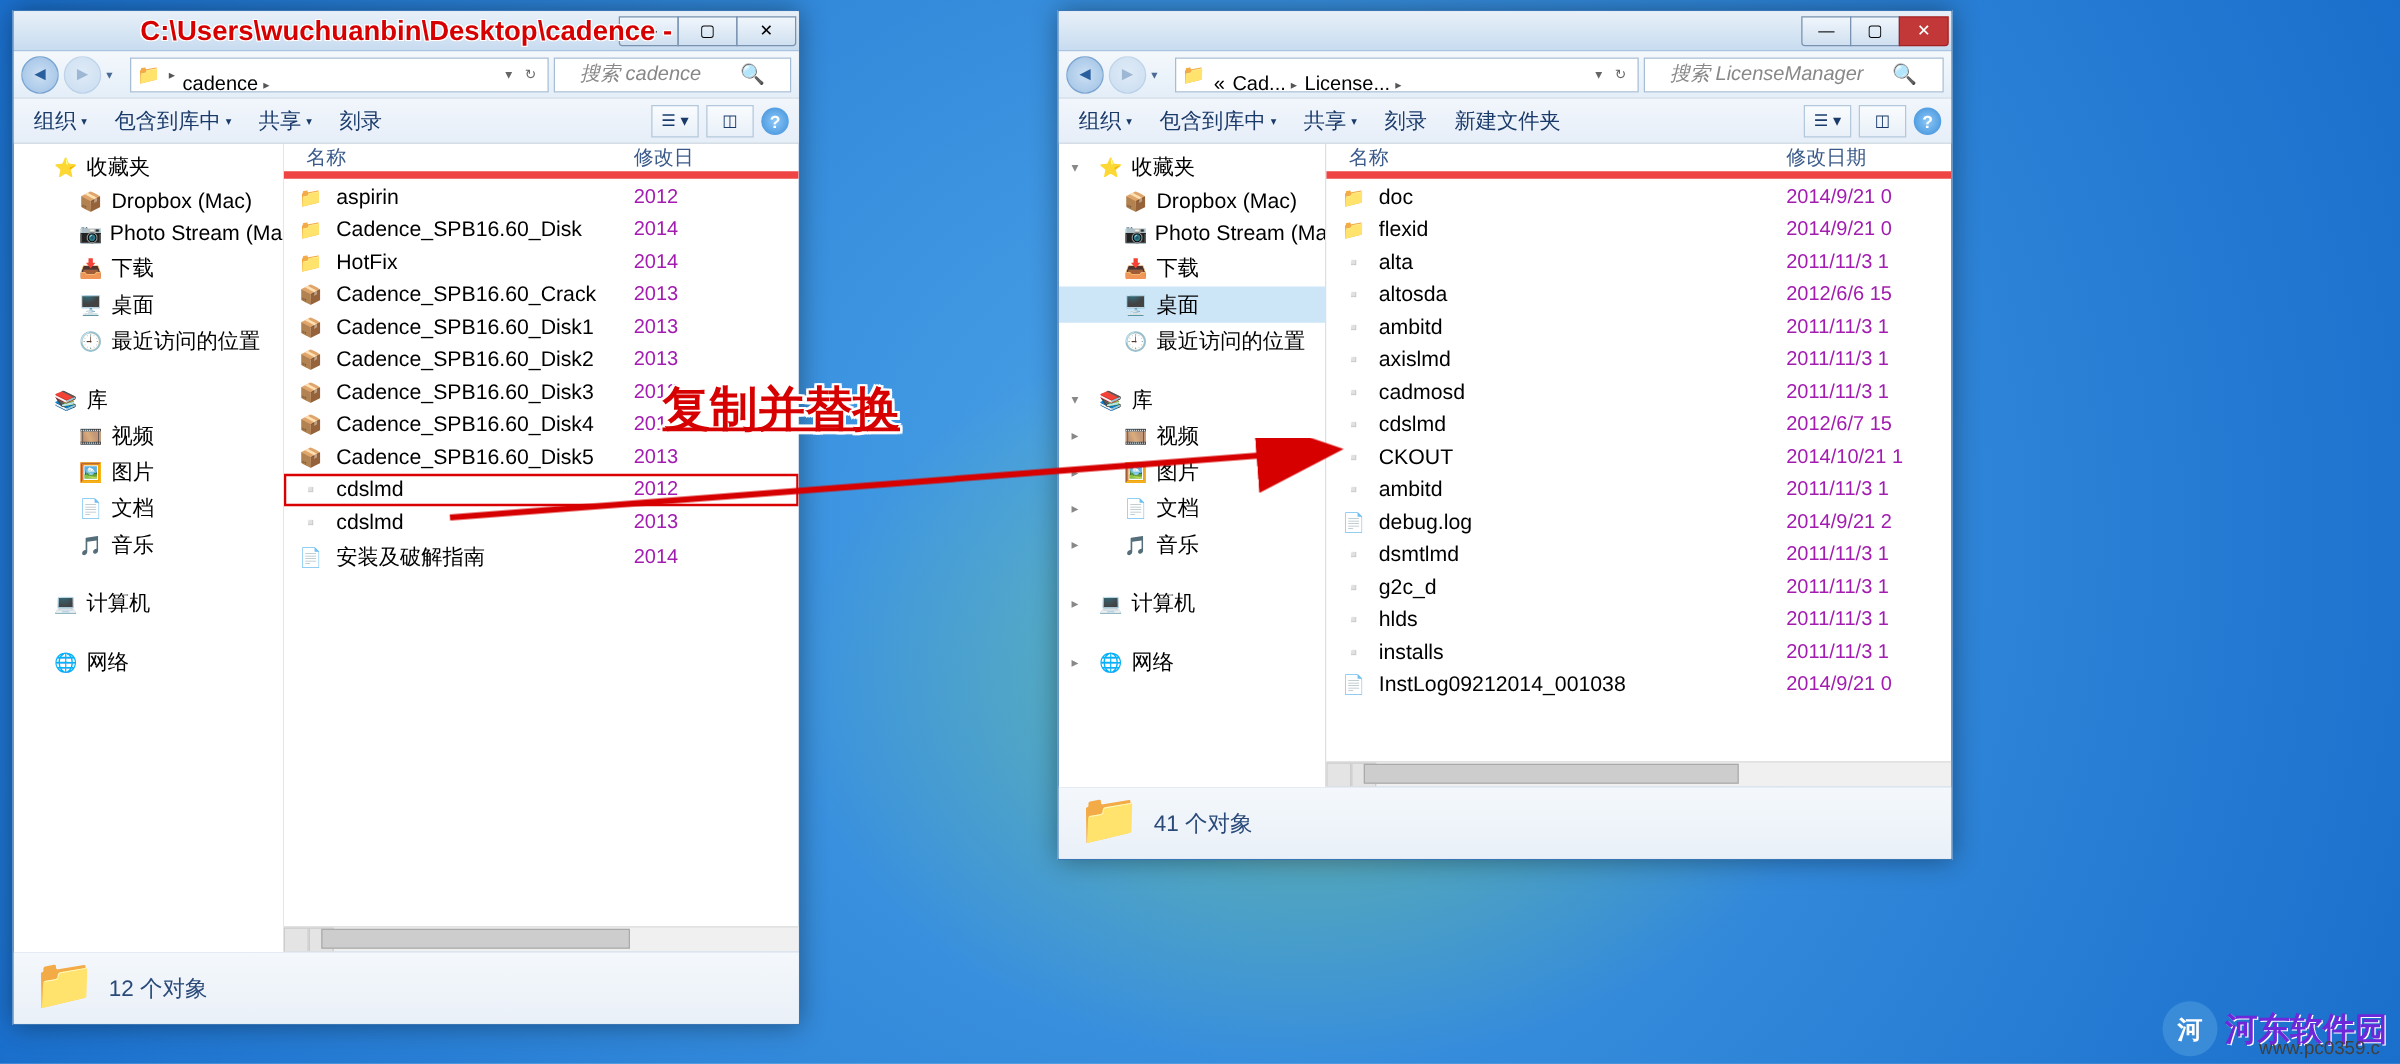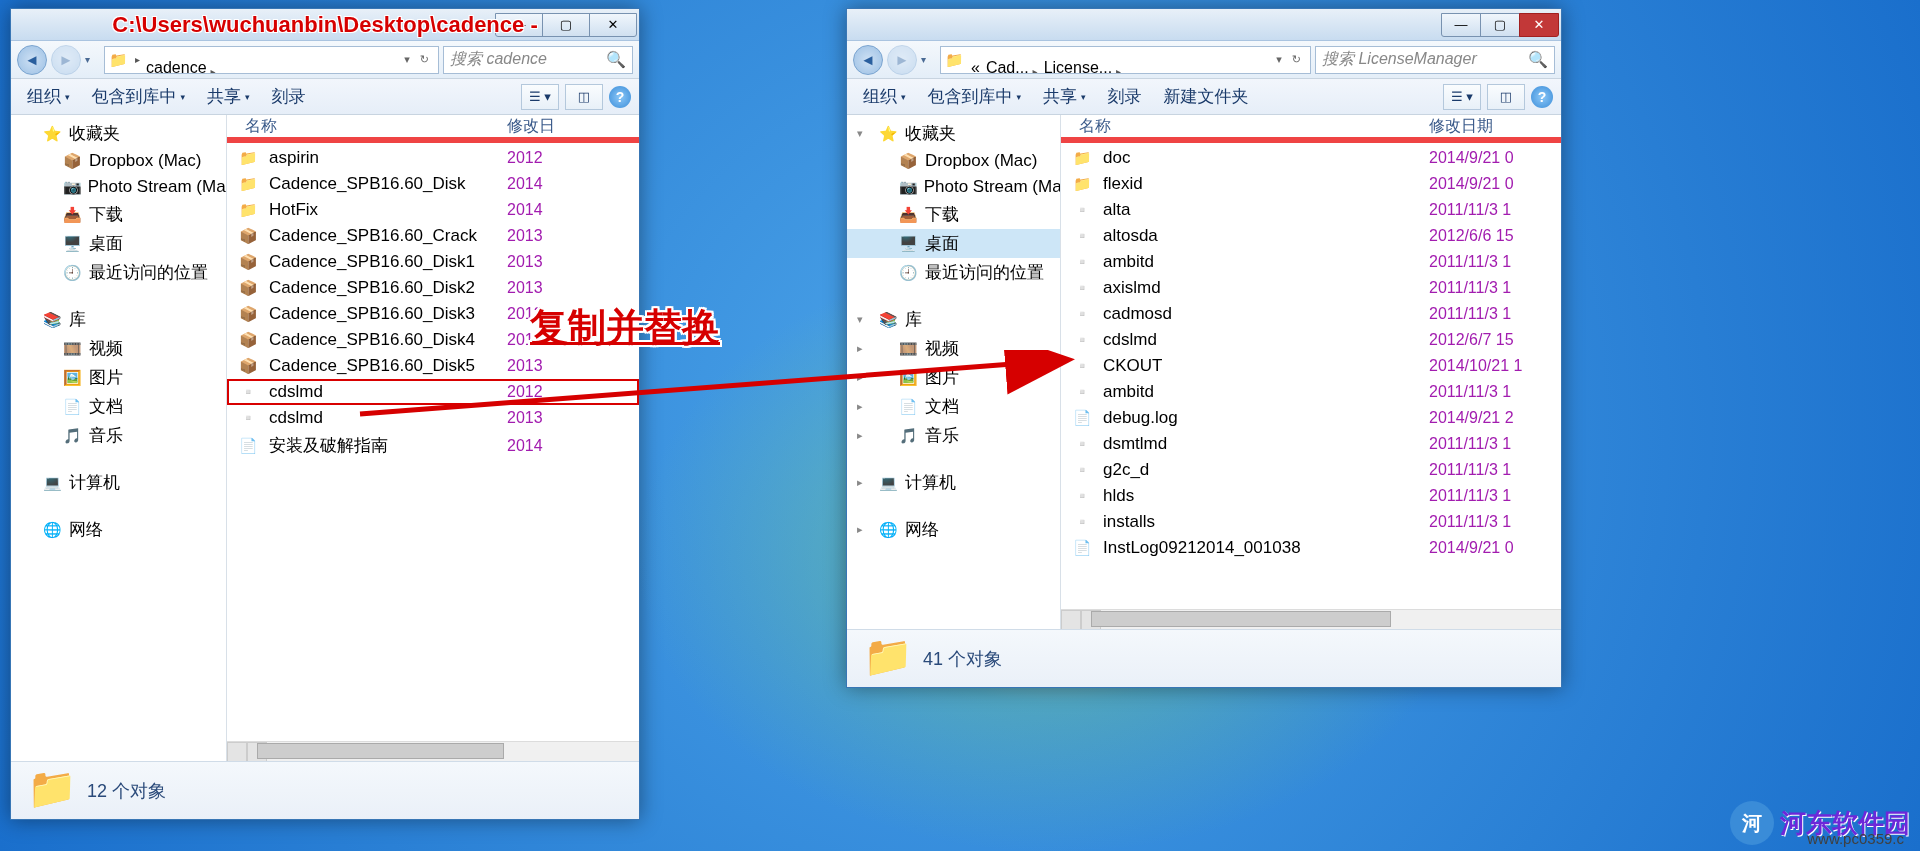--- a/index.html
+++ b/index.html
@@ -21,25 +21,25 @@
 .tc.first { border-radius: 0 0 0 3px; }
 .tc.close { border-radius: 0 0 3px 0; }
 .tc.big { width: 48px; height: 24px; }
 .w2 .tc.big { width: 40px; }
 
 .navbar { height: 38px; background: linear-gradient(#f4f8fc,#e4eef8); border-bottom: 1px solid #c8d4e0; display: flex; align-items: center; padding: 0 6px; gap: 4px; }
 .navbtn { width: 30px; height: 30px; border-radius: 50%; background: radial-gradient(#cde0f4,#9cc0e4); border:1px solid #7aa4d0; display:flex; align-items:center; justify-content:center; font-size:15px; color: #2a5f9e; }
 .navbtn.dis { opacity: 0.4; }
 .small-drop { width: 15px; font-size:10px; color:#4a6a94; }
 .addrbar { flex: 1; height: 28px; border: 1px solid #a6bdd6; background: #fff; display: flex; align-items: center; padding: 0 4px; gap: 6px; font-size: 16px; overflow:hidden; }
-.addr-seg { display: flex; align-items: flex-end; gap: 4px; white-space:nowrap;margin-top:16px; }
+.addr-seg { display: flex; align-items: center; gap: 4px; white-space:nowrap;margin-top:16px; }
 .addr-arrow { font-size: 10px; color: #555; }
 .addr-drop { margin-left:auto; display:flex; font-size:11px; color:#666; }
 .addr-drop span { padding: 0 5px; }
-.searchbox { width: 190px; height: 28px; border: 1px solid #a6bdd6; background: #fff; display: flex; align-items: center; padding: 0 6px; gap: 6px; color: #888; font-style: italic; font-size: 16px; }
+.searchbox { width: 190px; height: 28px; border: 1px solid #a6bdd6; background: #fff; display: flex; align-items: center; padding: 0 20px; gap: 6px; color: #888; font-style: italic; font-size: 16px; }
 .searchbox .glass { font-style: normal; margin-left: auto; color:#3a6aa8; }
 
 .toolbar { height: 36px; background: linear-gradient(#f2f6fc,#e6eef8); border-bottom: 1px solid #c8d4e0; display: flex; align-items: center; padding: 0 8px; gap: 6px; font-size: 17px; color: #1a3a6a; }
 .tbtn { padding: 4px 8px; display:flex; align-items:center; gap:4px; }
 .tbtn .dd { font-size: 9px; }
 .tb-spacer { flex: 1; }
 .viewbtn { width: 38px; height: 26px; border: 1px solid #b4c8dc; background: linear-gradient(#fafcfe,#e8f0f8); display:flex; align-items:center; justify-content:center; font-size:13px; }
 .helpbtn { width: 22px; height: 22px; border-radius: 50%; background: radial-gradient(#8cc8f8,#3a8cd8); color:#fff; display:flex; align-items:center; justify-content:center; font-size:14px; font-weight:bold; }
 
 .body-area { flex: 1; display: flex; overflow: hidden; }

